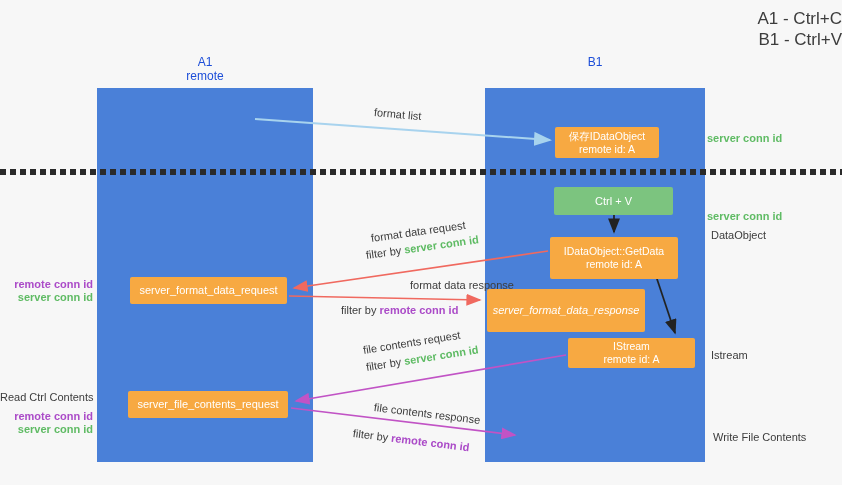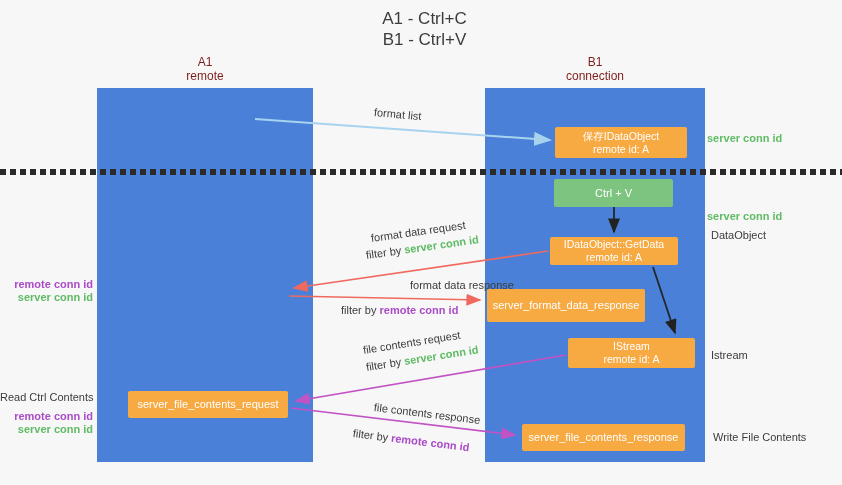--- a/index.html
+++ b/index.html
@@ -1,44 +1,44 @@
 <!DOCTYPE html>
 <html><head>
 <meta charset="utf-8">
 <style>
   html,body{margin:0;padding:0;}
   body{font-family:"Liberation Sans","DejaVu Sans",sans-serif;}
   .canvas{position:relative;width:842px;height:485px;background:#f7f7f7;overflow:hidden;}
 
-  .title{position:absolute;left:0;right:0;top:8px;text-align:center;
+  .title{position:absolute;left:0;right:0;top:8px;text-align:right;
          font-size:17px;line-height:21px;color:#3c3c3c;padding-left:7px;}
 
   .lane{position:absolute;top:88px;height:374px;}
   .lane-a{left:97px;width:216px;}
   .lane-b{left:485px;width:220px;}
 
   .lane-hdr{position:absolute;top:55px;text-align:center;font-size:12px;
-            line-height:14px;color:#7f1d1d;}
+            line-height:14px;color:#1d4ed8;}
   .hdr-a{left:97px;width:216px;}
   .hdr-b{left:485px;width:220px;}
 
   .divider{position:absolute;left:0;top:169px;width:842px;height:6px;
            background:repeating-linear-gradient(90deg,#2a2a2a 0 6px,transparent 6px 10px);}
 
   .box{position:absolute;display:flex;flex-direction:column;align-items:center;
        justify-content:center;text-align:center;color:#fff;font-size:11px;
        line-height:13px;border-radius:2px;white-space:nowrap;}
   .box-2l{font-size:10.5px;}
 
   .b-ctrl-c{left:138px;top:106px;width:116px;height:28px;}
-  .b-save{left:555px;top:127px;width:132px;height:31px;}
+  .b-save{left:555px;top:127px;width:104px;height:31px;}
   .b-ctrl-v{left:554px;top:179px;width:119px;height:28px;}
-  .b-getdata{left:550px;top:237px;width:128px;height:28px;}
+  .b-getdata{left:550px;top:237px;width:128px;height:42px;}
   .b-freq{left:130px;top:277px;width:157px;height:27px;}
-  .b-fresp{left:487px;top:289px;width:158px;height:33px;}
+  .b-fresp{left:487px;top:289px;width:158px;height:43px;font-style:italic;}
   .b-istream{left:568px;top:338px;width:127px;height:30px;}
   .b-fcreq{left:128px;top:391px;width:160px;height:27px;}
   .b-fcresp{left:522px;top:424px;width:163px;height:27px;}
 
   .elabel{position:absolute;font-size:11px;color:#3c3c3c;white-space:nowrap;
           transform-origin:left center;}
   .slabel{position:absolute;font-size:11px;line-height:13px;white-space:nowrap;}
   .bold{font-weight:bold;}
   .left-col{left:0;width:93px;text-align:right;}
 
@@ -53,21 +53,20 @@
     <div>A1 - Ctrl+C</div>
     <div>B1 - Ctrl+V</div>
   </div>
 
   <div class="lane-hdr hdr-a">
     <div>A1</div>
     <div>remote</div>
   </div>
   <div class="lane-hdr hdr-b">
     <div>B1</div>
-    <div>connection</div>
   </div>
 
   <div class="lane lane-a" style="background: rgb(74, 128, 216);"></div>
   <div class="lane lane-b" style="background: rgb(74, 128, 216);"></div>
 
   <div class="divider"></div>
 
   <svg class="arrows" width="842" height="485">
     <defs>
       <marker id="m-blue" markerWidth="9" markerHeight="7" refX="8" refY="3.5" orient="auto">
@@ -91,46 +90,46 @@
     <line x1="566" y1="355" x2="296" y2="401" stroke-width="1.7" marker-end="url(#m-magenta)" stroke="#c153c5"></line>
     <line x1="291" y1="408" x2="515" y2="435" stroke-width="1.7" marker-end="url(#m-magenta)" stroke="#c153c5"></line>
   </svg>
 
 
   <div class="box box-2l b-save" style="background: rgb(247, 169, 66);">
     <div>保存IDataObject</div>
     <div>remote id: A</div>
   </div>
 
-  <div class="box b-ctrl-v" style="background: rgb(124, 196, 127);">
+  <div class="box b-ctrl-v" style="background: rgb(124, 196, 127); margin-top: 8px;">
     <div>Ctrl + V</div>
   </div>
 
   <div class="box box-2l b-getdata" style="background: rgb(247, 169, 66);">
     <div>IDataObject::GetData</div>
     <div>remote id: A</div>
   </div>
 
+  <div class="box b-freq" style="background: rgb(247, 169, 66);">
+    <div>server_format_data_request</div>
+  </div>
 
   <div class="box b-fresp" style="background: rgb(247, 169, 66);">
     <div>server_format_data_response</div>
   </div>
 
   <div class="box box-2l b-istream" style="background: rgb(247, 169, 66);">
     <div>IStream</div>
     <div>remote id: A</div>
   </div>
 
   <div class="box b-fcreq" style="background: rgb(247, 169, 66);">
     <div>server_file_contents_request</div>
   </div>
 
-  <div class="box b-fcresp" style="background: rgb(247, 169, 66);">
-    <div>server_file_contents_response</div>
-  </div>
 
   <div class="elabel" style="left:374px;top:106px;transform:rotate(5deg);">format list</div>
 
   <div class="elabel" style="left:371px;top:232px;transform:rotate(-8deg);">format data request</div>
   <div class="elabel" style="left:366px;top:249px;transform:rotate(-8deg);">
     <span>filter by </span><span class="bold" style="color: rgb(95, 187, 100);">server conn id</span>
   </div>
 
   <div class="elabel" style="left:366px;top:279px;margin-left:44px;">format data response</div>
   <div class="elabel" style="left:341px;top:304px;">

